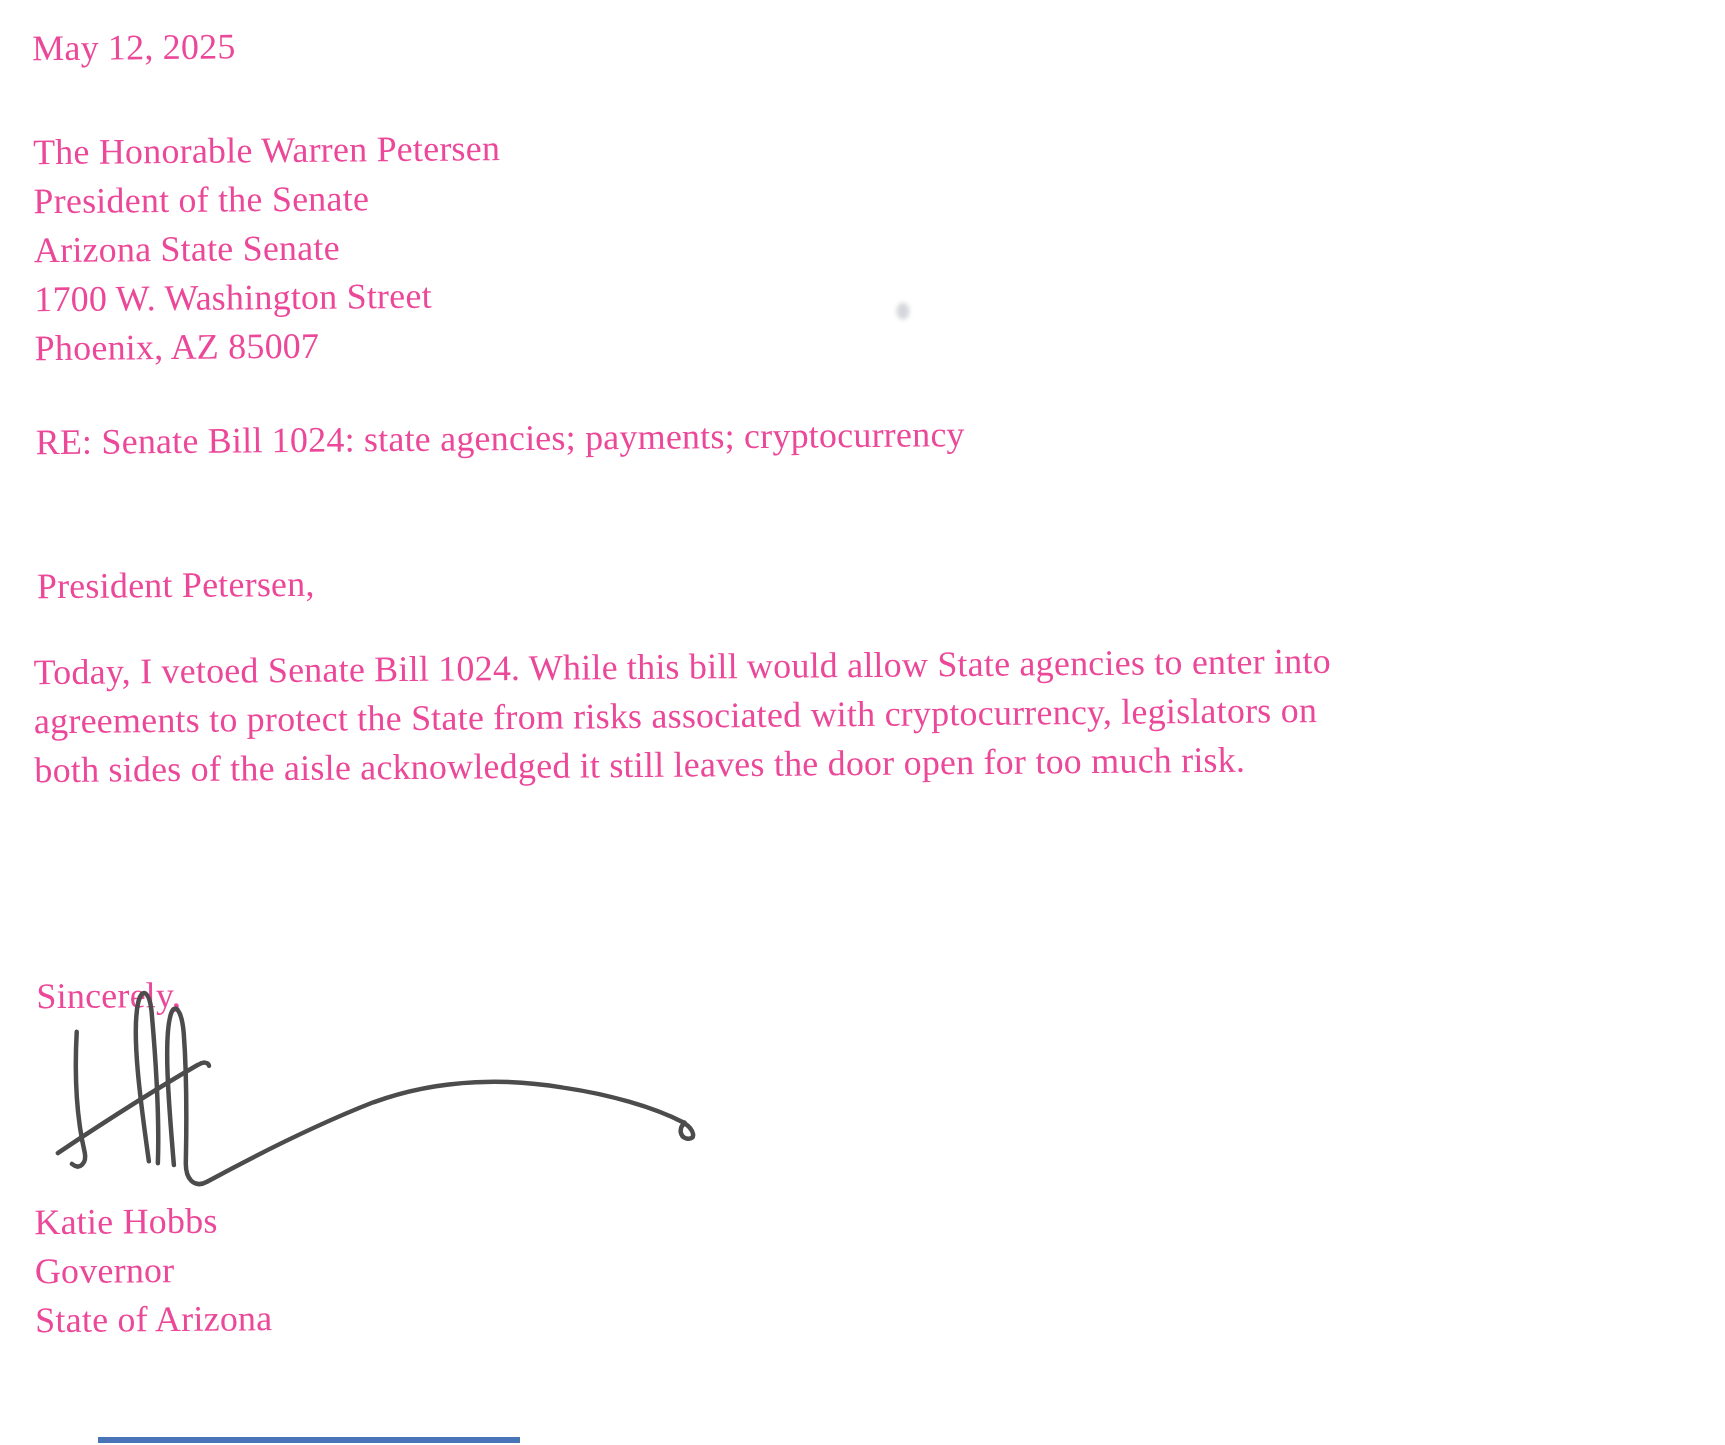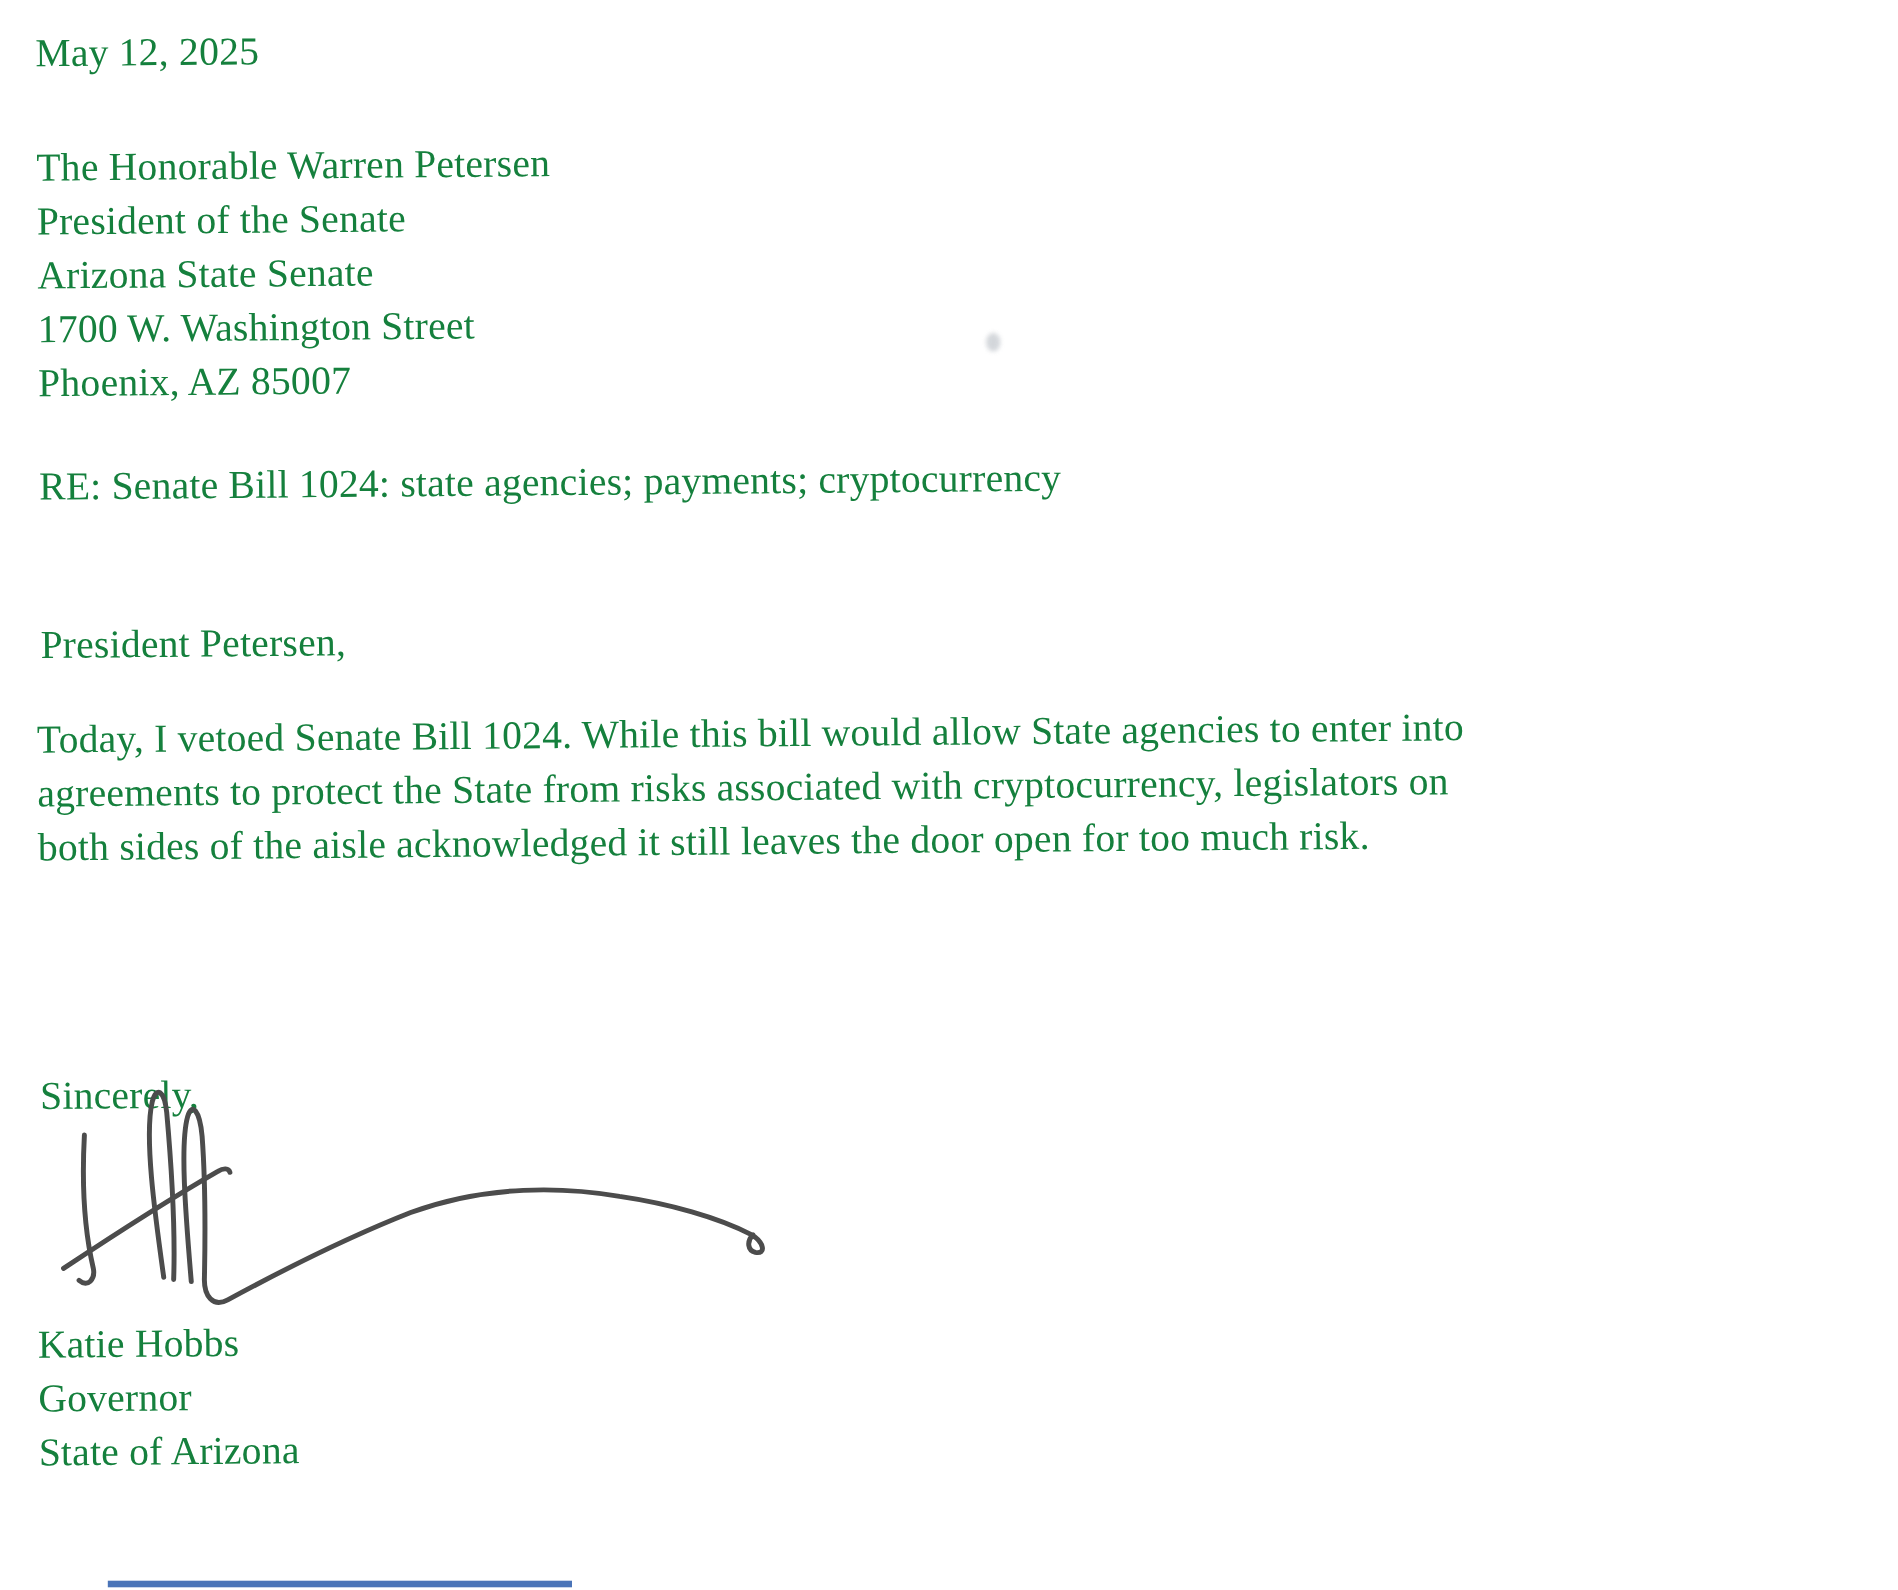--- a/index.html
+++ b/index.html
@@ -7,21 +7,21 @@
     padding: 0;
     background: #ffffff;
   }
   .page {
     position: relative;
     width: 1449px;
     height: 1445px;
     background: #ffffff;
     overflow: hidden;
     font-family: "Liberation Serif", "DejaVu Serif", serif;
-    color: #15803d;
+    color: #ec4899;
   }
   
   .page-content {
     position: absolute;
     inset: 0;
     transform: rotate(-0.5deg);
     transform-origin: 60px 720px;
   }
   .line {
     position: absolute;

